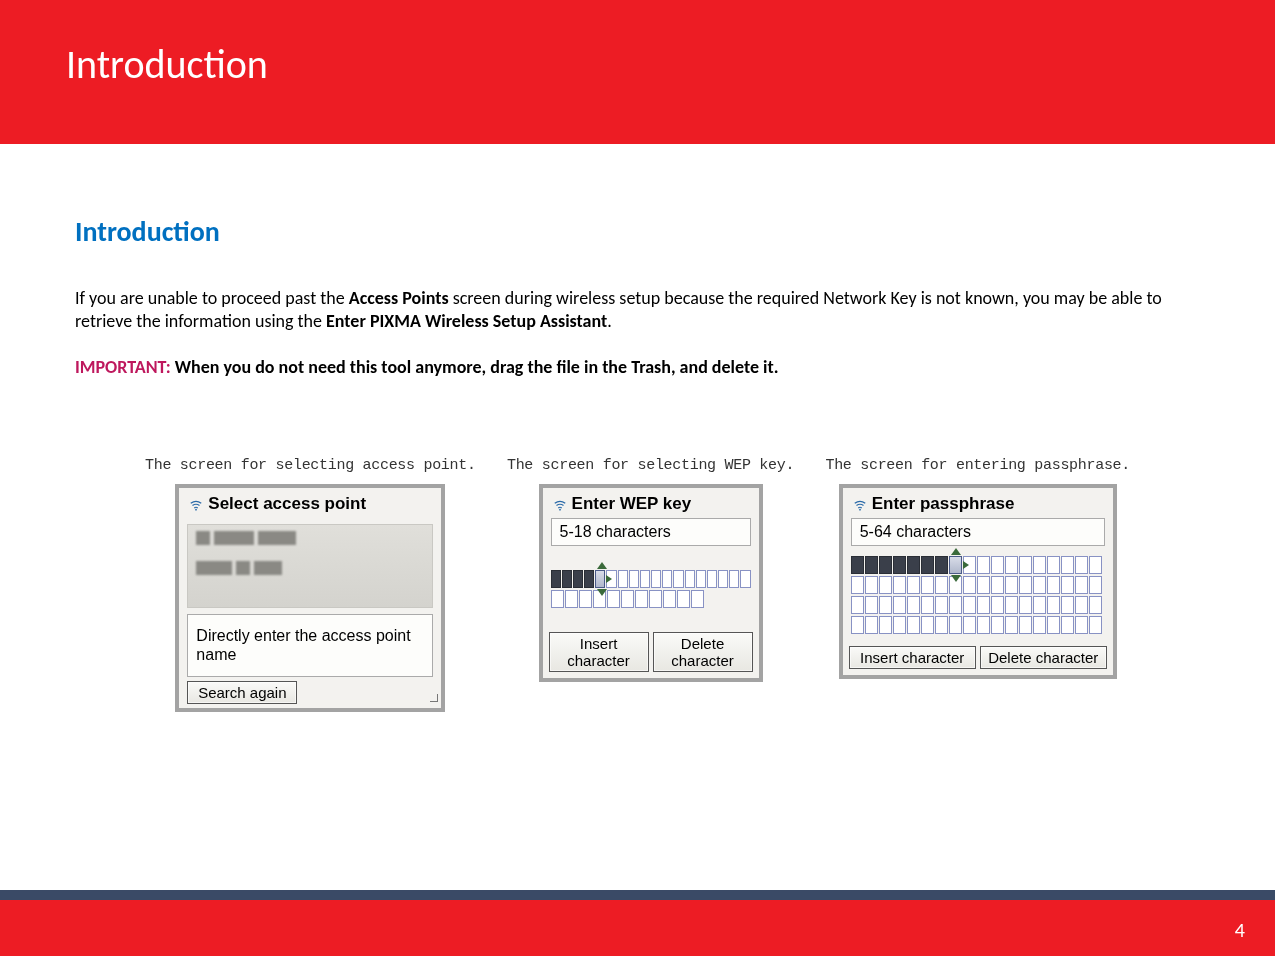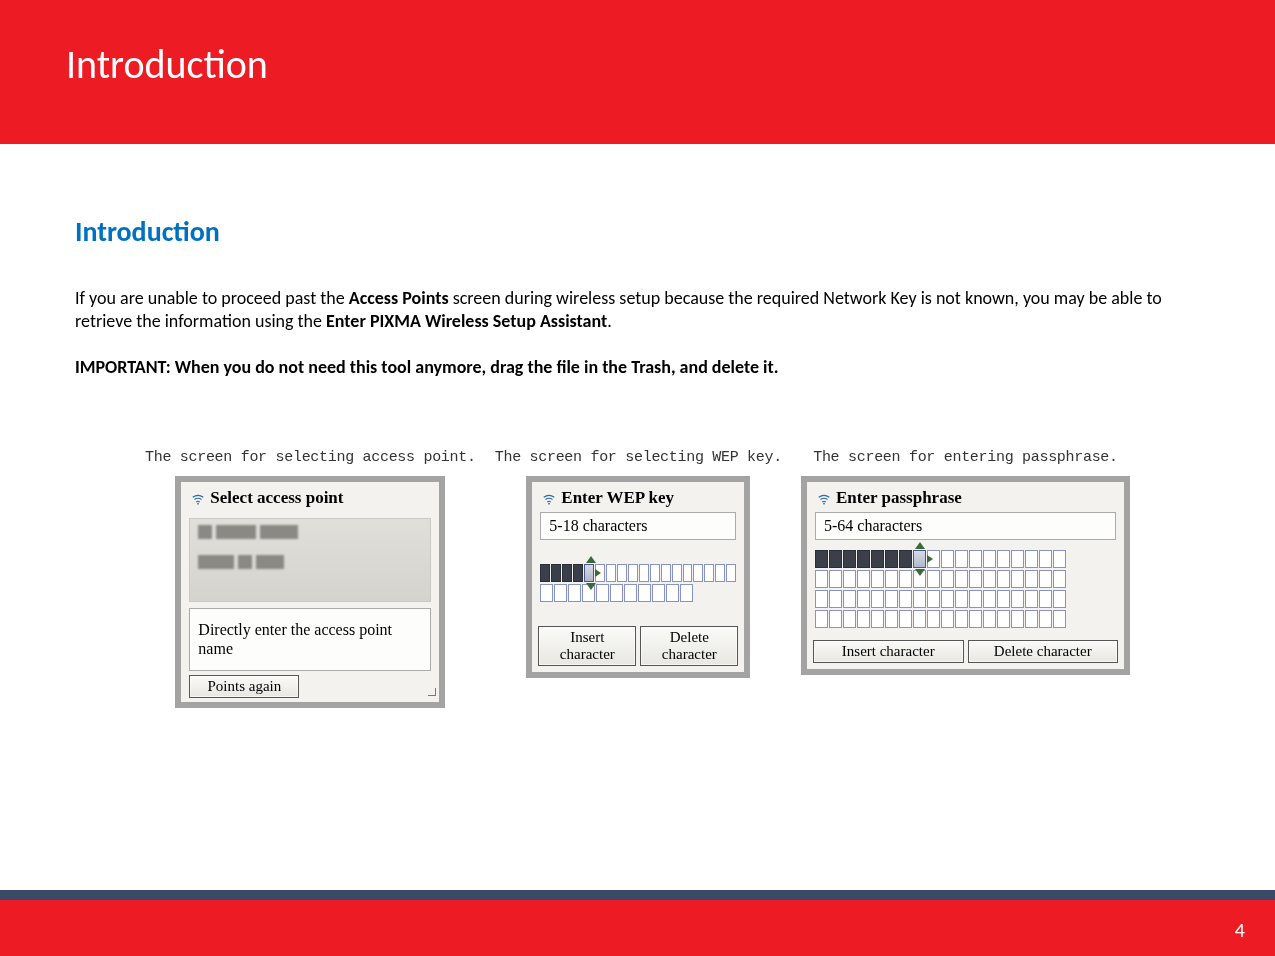--- a/index.html
+++ b/index.html
@@ -29,48 +29,49 @@
       font-size: 28px;
       font-weight: bold;
       margin-bottom: 38px;
     }
     .body-text {
       font-size: 18px;
       color: #000;
       line-height: 1.3;
       margin-bottom: 22px;
     }
-    .important-label { color: #000000; font-weight: bold; }
+    .important-label { color: #be185d; font-weight: bold; }
     .note-line { font-weight: bold; font-size: 18px; }
     b { font-weight: bold; }
 
     .screens-row {
       display: flex;
       justify-content: space-between;
       margin-top: 70px;
       padding: 0 70px;
     }
     .screen-col {
       display: flex;
       flex-direction: column;
       align-items: center;
     }
     .screen-caption {
       font-family: "Courier New", monospace;
       font-size: 15px;
       color: #333;
       margin-bottom: 10px;
       letter-spacing: -0.3px;
+      margin-top: 8px;
     }
     .device-screen {
-      border: 6px solid #a3a3a3;
+      border: 4px solid #a3a3a3;
       background: #f3f2ef;
       width: 270px;
       padding: 0;
-      font-family: Liberation Serif, serif;
+      font-family: Liberation Sans, sans-serif;
     }
     .ds-title {
       display: flex;
       align-items: center;
       gap: 5px;
       padding: 6px 10px 4px;
       font-size: 17px;
       font-weight: bold;
       color: #000;
     }
@@ -252,21 +253,21 @@
             <span class="blur-block" style="width:38px"></span>
           </div>
           <div class="blur-line" style="margin-top:14px;">
             <span class="blur-block" style="width:36px"></span>
             <span class="blur-block" style="width:14px"></span>
             <span class="blur-block" style="width:28px"></span>
           </div>
         </div>
         <div class="ds-option">Directly enter the access point name</div>
         <div style="display:flex; align-items:flex-end; padding:4px 0 4px 0;">
-          <div class="ds-button single">Points again</div>
+          <div class="ds-button single">Search again</div>
           <div class="resize-grip"></div>
         </div>
       </div>
     </div>
 
     <div class="screen-col">
       <div class="screen-caption">The screen for selecting WEP key.</div>
       <div class="device-screen" style="width:224px;">
         <div class="ds-title">
           <span class="wifi-icon">
@@ -319,21 +320,21 @@
         </div>
         <div class="ds-button-row" style="margin-top:18px;">
           <div class="ds-button">Insert character</div>
           <div class="ds-button">Delete character</div>
         </div>
       </div>
     </div>
 
     <div class="screen-col">
       <div class="screen-caption">The screen for entering passphrase.</div>
-      <div class="device-screen" style="width:329px;">
+      <div class="device-screen" style="width:278px;">
         <div class="ds-title">
           <span class="wifi-icon">
             <svg viewBox="0 0 24 24">
                 <path fill="none" stroke="#2a6aa8" stroke-width="2" d="M3 9a15 15 0 0 1 18 0 M6 13a10 10 0 0 1 12 0 M9 17a5 5 0 0 1 6 0"></path>
                 <circle cx="12" cy="20" r="1.5" fill="#2a6aa8"></circle>
               </svg>
           </span>
           <span>Enter passphrase</span>
         </div>
         <div class="ds-sub">5-64 characters</div>

